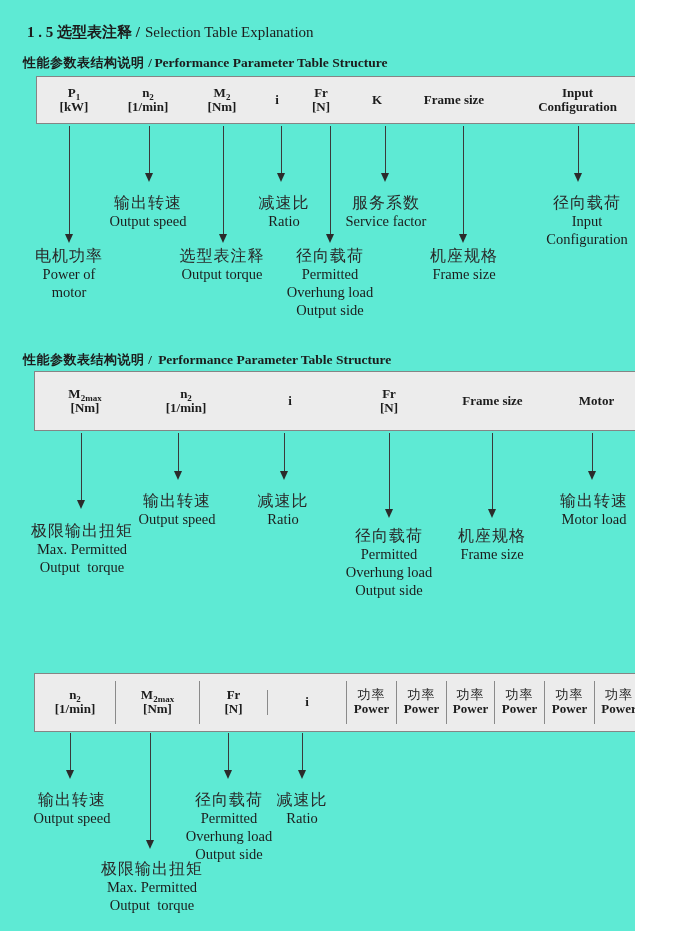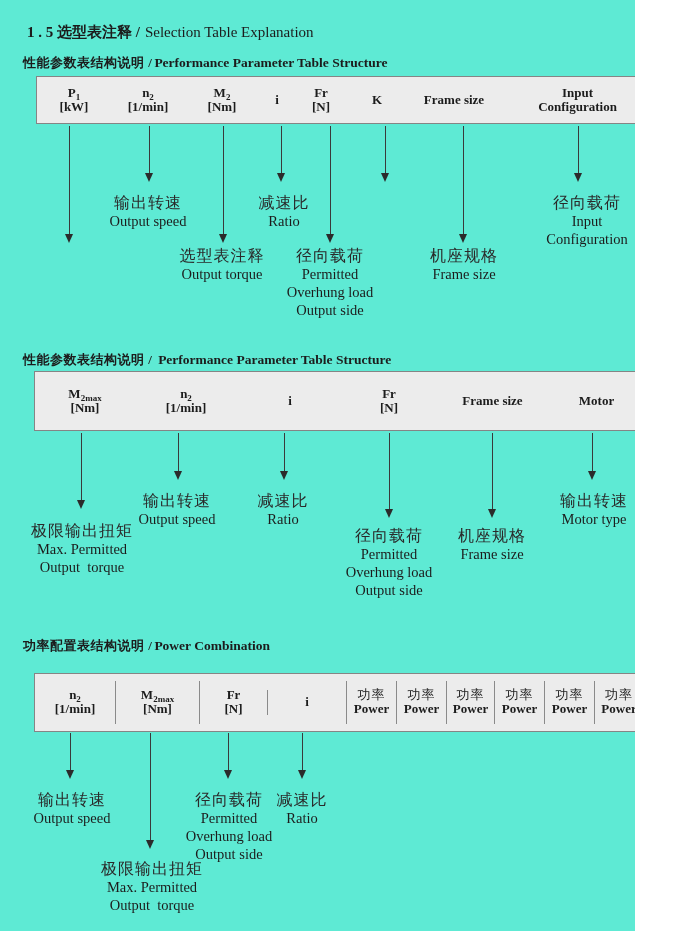--- a/index.html
+++ b/index.html
@@ -103,38 +103,47 @@
   <div class="arrow" style="left:385px;top:126px;height:47px">
       <i class="head"></i>
     </div>
   <div class="arrow" style="left:463px;top:126px;height:108px">
       <i class="head"></i>
     </div>
   <div class="arrow" style="left:578px;top:126px;height:47px">
       <i class="head"></i>
     </div>
 
+  <div class="callout" style="left:24px;top:247px;width:90px">
+    <div class="cn">电机功率</div>
+    <div class="en">Power of</div>
+    <div class="en">motor</div>
+  </div>
   <div class="callout" style="left:93px;top:194px;width:110px">
     <div class="cn">输出转速</div>
     <div class="en">Output speed</div>
   </div>
   <div class="callout" style="left:167px;top:247px;width:110px">
     <div class="cn">选型表注释</div>
     <div class="en">Output torque</div>
   </div>
   <div class="callout" style="left:249px;top:194px;width:70px">
     <div class="cn">减速比</div>
     <div class="en">Ratio</div>
   </div>
   <div class="callout" style="left:275px;top:247px;width:110px">
     <div class="cn">径向载荷</div>
     <div class="en">Permitted</div>
     <div class="en">Overhung load</div>
     <div class="en">Output side</div>
   </div>
+  <div class="callout" style="left:331px;top:194px;width:110px">
+    <div class="cn">服务系数</div>
+    <div class="en">Service factor</div>
+  </div>
   <div class="callout" style="left:419px;top:247px;width:90px">
     <div class="cn">机座规格</div>
     <div class="en">Frame size</div>
   </div>
   <div class="callout" style="left:532px;top:194px;width:110px">
     <div class="cn">径向载荷</div>
     <div class="en">Input</div>
     <div class="en">Configuration</div>
   </div>
 
@@ -203,26 +212,23 @@
     <div class="en">Permitted</div>
     <div class="en">Overhung load</div>
     <div class="en">Output side</div>
   </div>
   <div class="callout" style="left:442px;top:527px;width:100px">
     <div class="cn">机座规格</div>
     <div class="en">Frame size</div>
   </div>
   <div class="callout" style="left:544px;top:492px;width:100px">
     <div class="cn">输出转速</div>
-    <div class="en">Motor type</div>
-  </div>
-
-  <div class="heading" style="top:621px">
-    <span class="hcn">功率配置表结构说明 /</span><span class="hen">Power Combination</span>
-  </div>
+    <div class="en">Motor load</div>
+  </div>
+
 
   <div class="tbl t3" style="left:34px;top:673px;width:608px;height:57px">
     <div class="cell" style="width:80px;padding-top:7px;padding-bottom:8px">
       <div><span>n</span><sub>2</sub></div>
       <div>[1/min]</div>
     </div>
     <div class="cell" style="width:84px;padding-top:7px;padding-bottom:8px">
       <div><span>M</span><sub>2max</sub></div>
       <div>[Nm]</div>
     </div>

